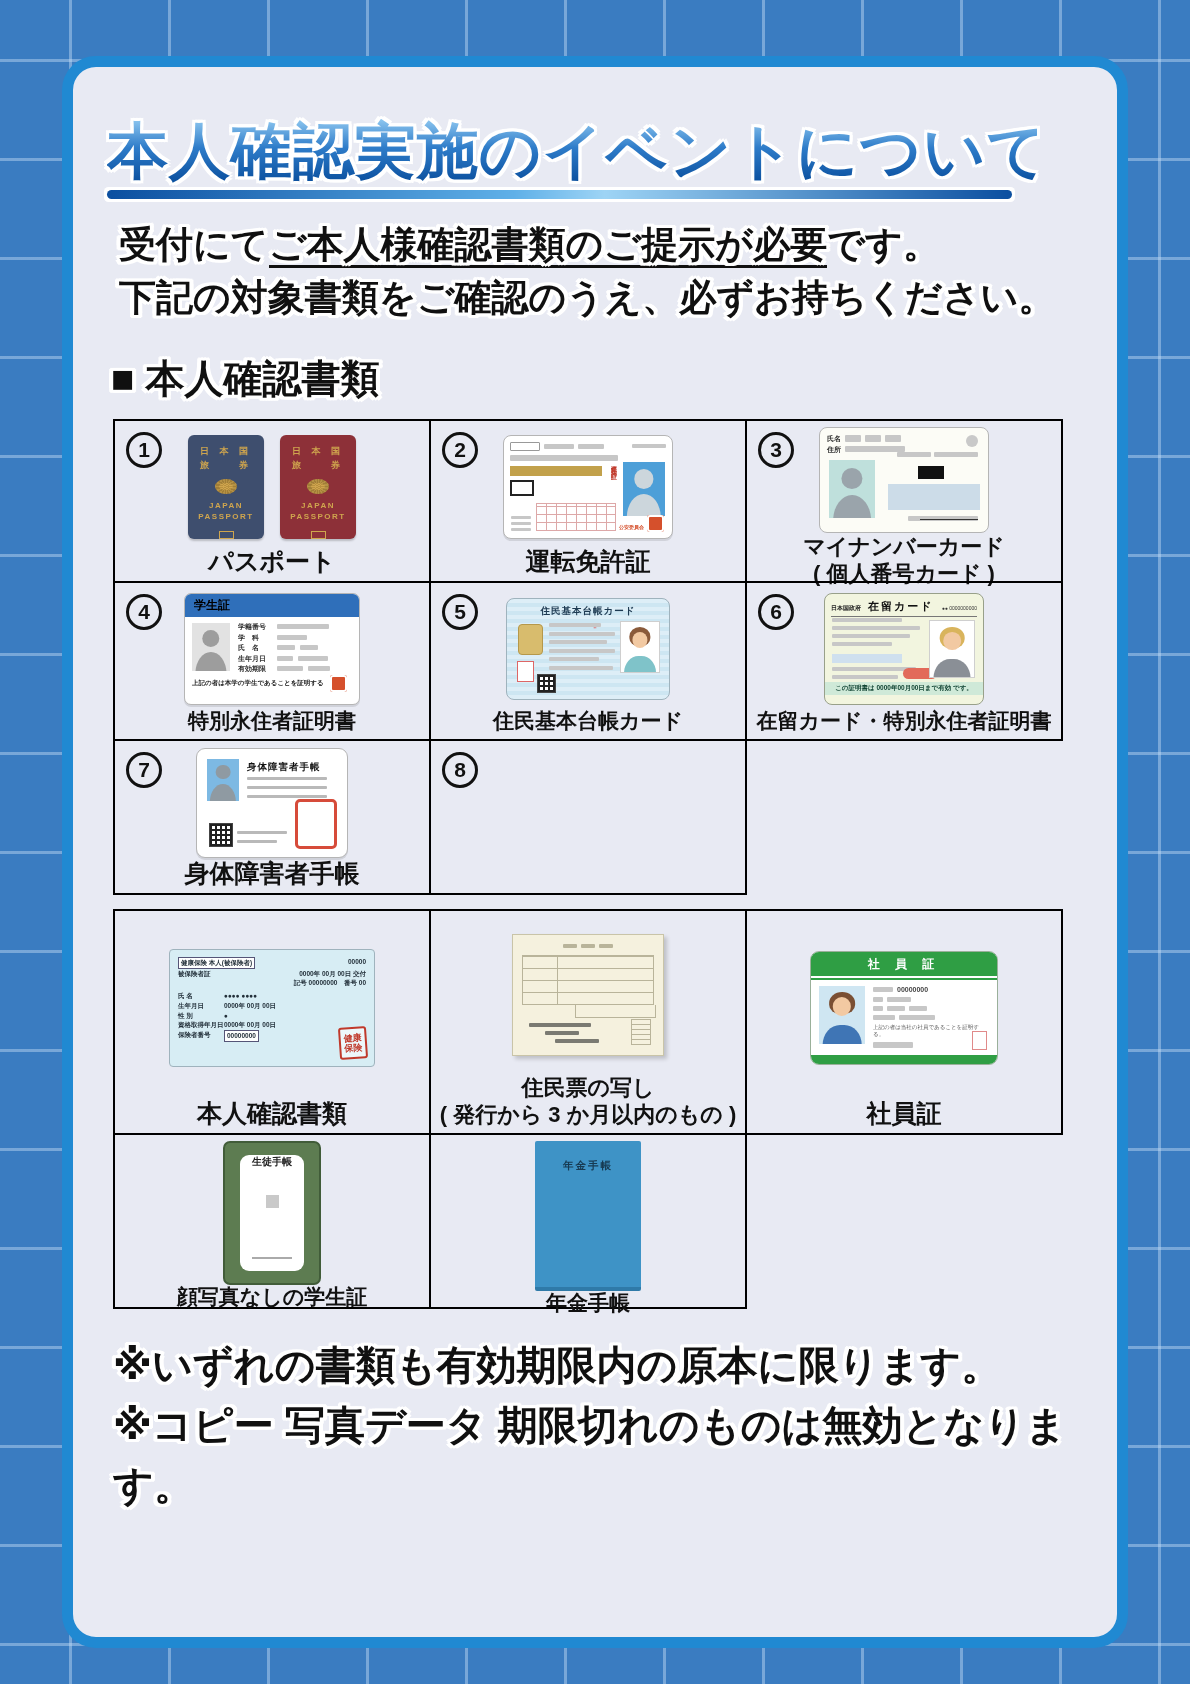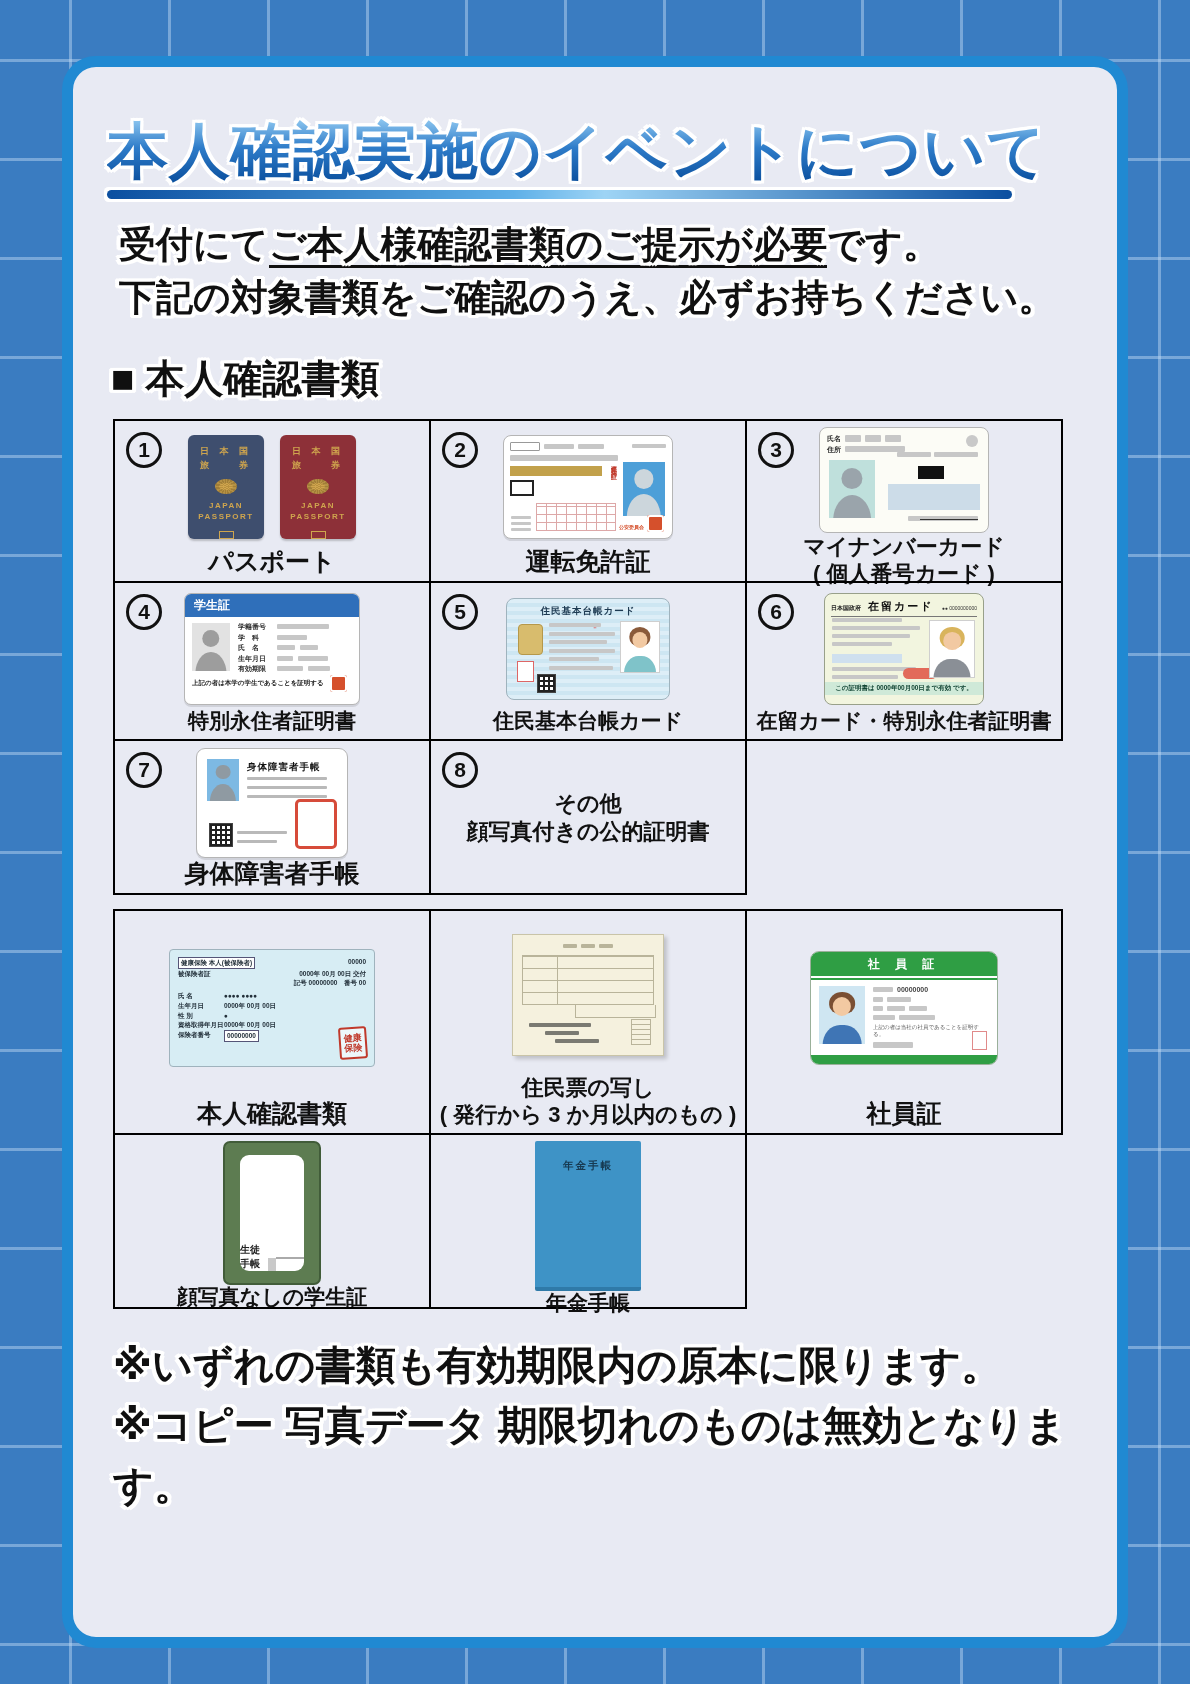--- a/index.html
+++ b/index.html
@@ -115,21 +115,21 @@
   .myn{width:170px;height:106px;background:#fcfcf6;border:1px solid #b5b5b5;border-radius:8px;
     position:relative;padding:7px;box-sizing:border-box;}
   .myn-photo{position:absolute;left:9px;top:32px;width:46px;height:58px;background:#bfe0dc;--pc:#9aa4ab;}
   .myn-circle{position:absolute;right:10px;top:7px;width:12px;height:12px;border-radius:50%;background:#c9c9c9;}
   .myn-black{position:absolute;right:44px;top:38px;width:26px;height:13px;background:#111;}
   .myn-band{position:absolute;right:8px;top:56px;width:92px;height:26px;background:#ccdce8;}
   .myn-line{position:absolute;right:10px;bottom:12px;width:58px;border-bottom:1.5px solid #333;}
   
   .stu{width:174px;height:110px;background:#fff;border:1px solid #b5b5b5;border-radius:7px;
     overflow:hidden;display:flex;flex-direction:column;box-shadow:0 2px 0 rgba(0,0,0,.1);}
-  .stu-head{background:#2f6fba;color:#ffffff;font-size:12px;font-weight:bold;padding:3px 9px;text-align:left;}
+  .stu-head{background:#2f6fba;color:#000000;font-size:12px;font-weight:bold;padding:3px 9px;text-align:left;}
   .stu-body{display:flex;gap:8px;padding:6px 7px 0;}
   .stu-photo{width:38px;height:48px;background:#e2e2e2;--pc:#9d9d9d;flex:none;}
   .stu-f{display:flex;align-items:center;gap:5px;margin-top:3.5px;}
   .stu-f .tin{width:34px;}
   .stu-foot{display:flex;align-items:center;gap:6px;padding:3px 7px 0;}
   .stu-note{font-size:6.5px;font-weight:bold;color:#222;}
   .stu-seal{width:17px;height:17px;background:#d5502c;border-radius:3px;flex:none;
     box-shadow:inset 0 0 0 2px #fff,inset 0 0 0 4px #d5502c;}
   
   .juki{width:164px;height:102px;border:1px solid #9fb3bd;border-radius:8px;position:relative;
@@ -200,22 +200,22 @@
     letter-spacing:6px;padding:4px 0 3px;border-bottom:2px solid #fff;box-shadow:0 2px 0 #2f9e44;}
   .sha-body{display:flex;gap:8px;padding:8px 8px 0;}
   .sha-photo{width:46px;height:58px;--bg:#cfe6f2;--hair:#7a4f33;--shirt:#3f75b5;flex:none;}
   .sha-bot{position:absolute;left:0;bottom:0;width:100%;height:9px;background:#2f9e44;}
   .sha-num{font-size:7px;font-weight:bold;color:#444;}
   .sha-note{font-size:5.5px;color:#555;margin-top:4px;}
   .sha-redbox{position:absolute;right:10px;bottom:14px;width:13px;height:17px;border:1px solid #e08a8a;background:#fff;}
   
   .sei{width:94px;height:140px;background:#5d7c51;border:2px solid #415c39;border-radius:7px;
     display:flex;align-items:center;justify-content:center;}
-  .sei-in{width:64px;height:116px;background:#fff;border-radius:9px;display:flex;flex-direction:row;
-    align-items:flex-end;padding-top:0;box-sizing:border-box;}
+  .sei-in{width:64px;height:116px;background:#fff;border-radius:9px;display:flex;flex-direction:column;
+    align-items:center;padding-top:0;box-sizing:border-box;}
   .sei-title{font-size:10px;font-weight:bold;color:#222;}
   .sei-sq{width:13px;height:13px;background:#c9c9c9;margin-top:26px;}
   .sei-line{width:40px;border-bottom:2px solid #aaa;margin-top:auto;margin-bottom:12px;}
   .nen{width:106px;height:150px;background:#3e93c6;border-bottom:4px solid #2f7aa8;
     display:flex;justify-content:center;padding-top:18px;box-sizing:border-box;border-radius:2px;}
   .nen-title{font-size:10.5px;font-weight:bold;color:#173a52;letter-spacing:2px;}
   
   .footer{margin:26px 0 0 6px;font-size:40px;line-height:1.5;}
 </style>
 </head>
@@ -449,24 +449,20 @@
               <span class="b" style="width:40px;"></span>
             </div>
             <div class="dis-red"></div>
           </div>
         </div>
         <div class="cap">身体障害者手帳</div>
       </div>
 
       <div class="cell">
         <div class="numbadge">8</div>
-        <div class="centertext cap2">
-          <span>その他</span>
-          <span>顔写真付きの公的証明書</span>
-        </div>
       </div>
     </div>
   </div>
 
 
   <div class="tbl">
     <div class="trow t2r1">
 
       <div class="cell">
         <div class="cell-art">

